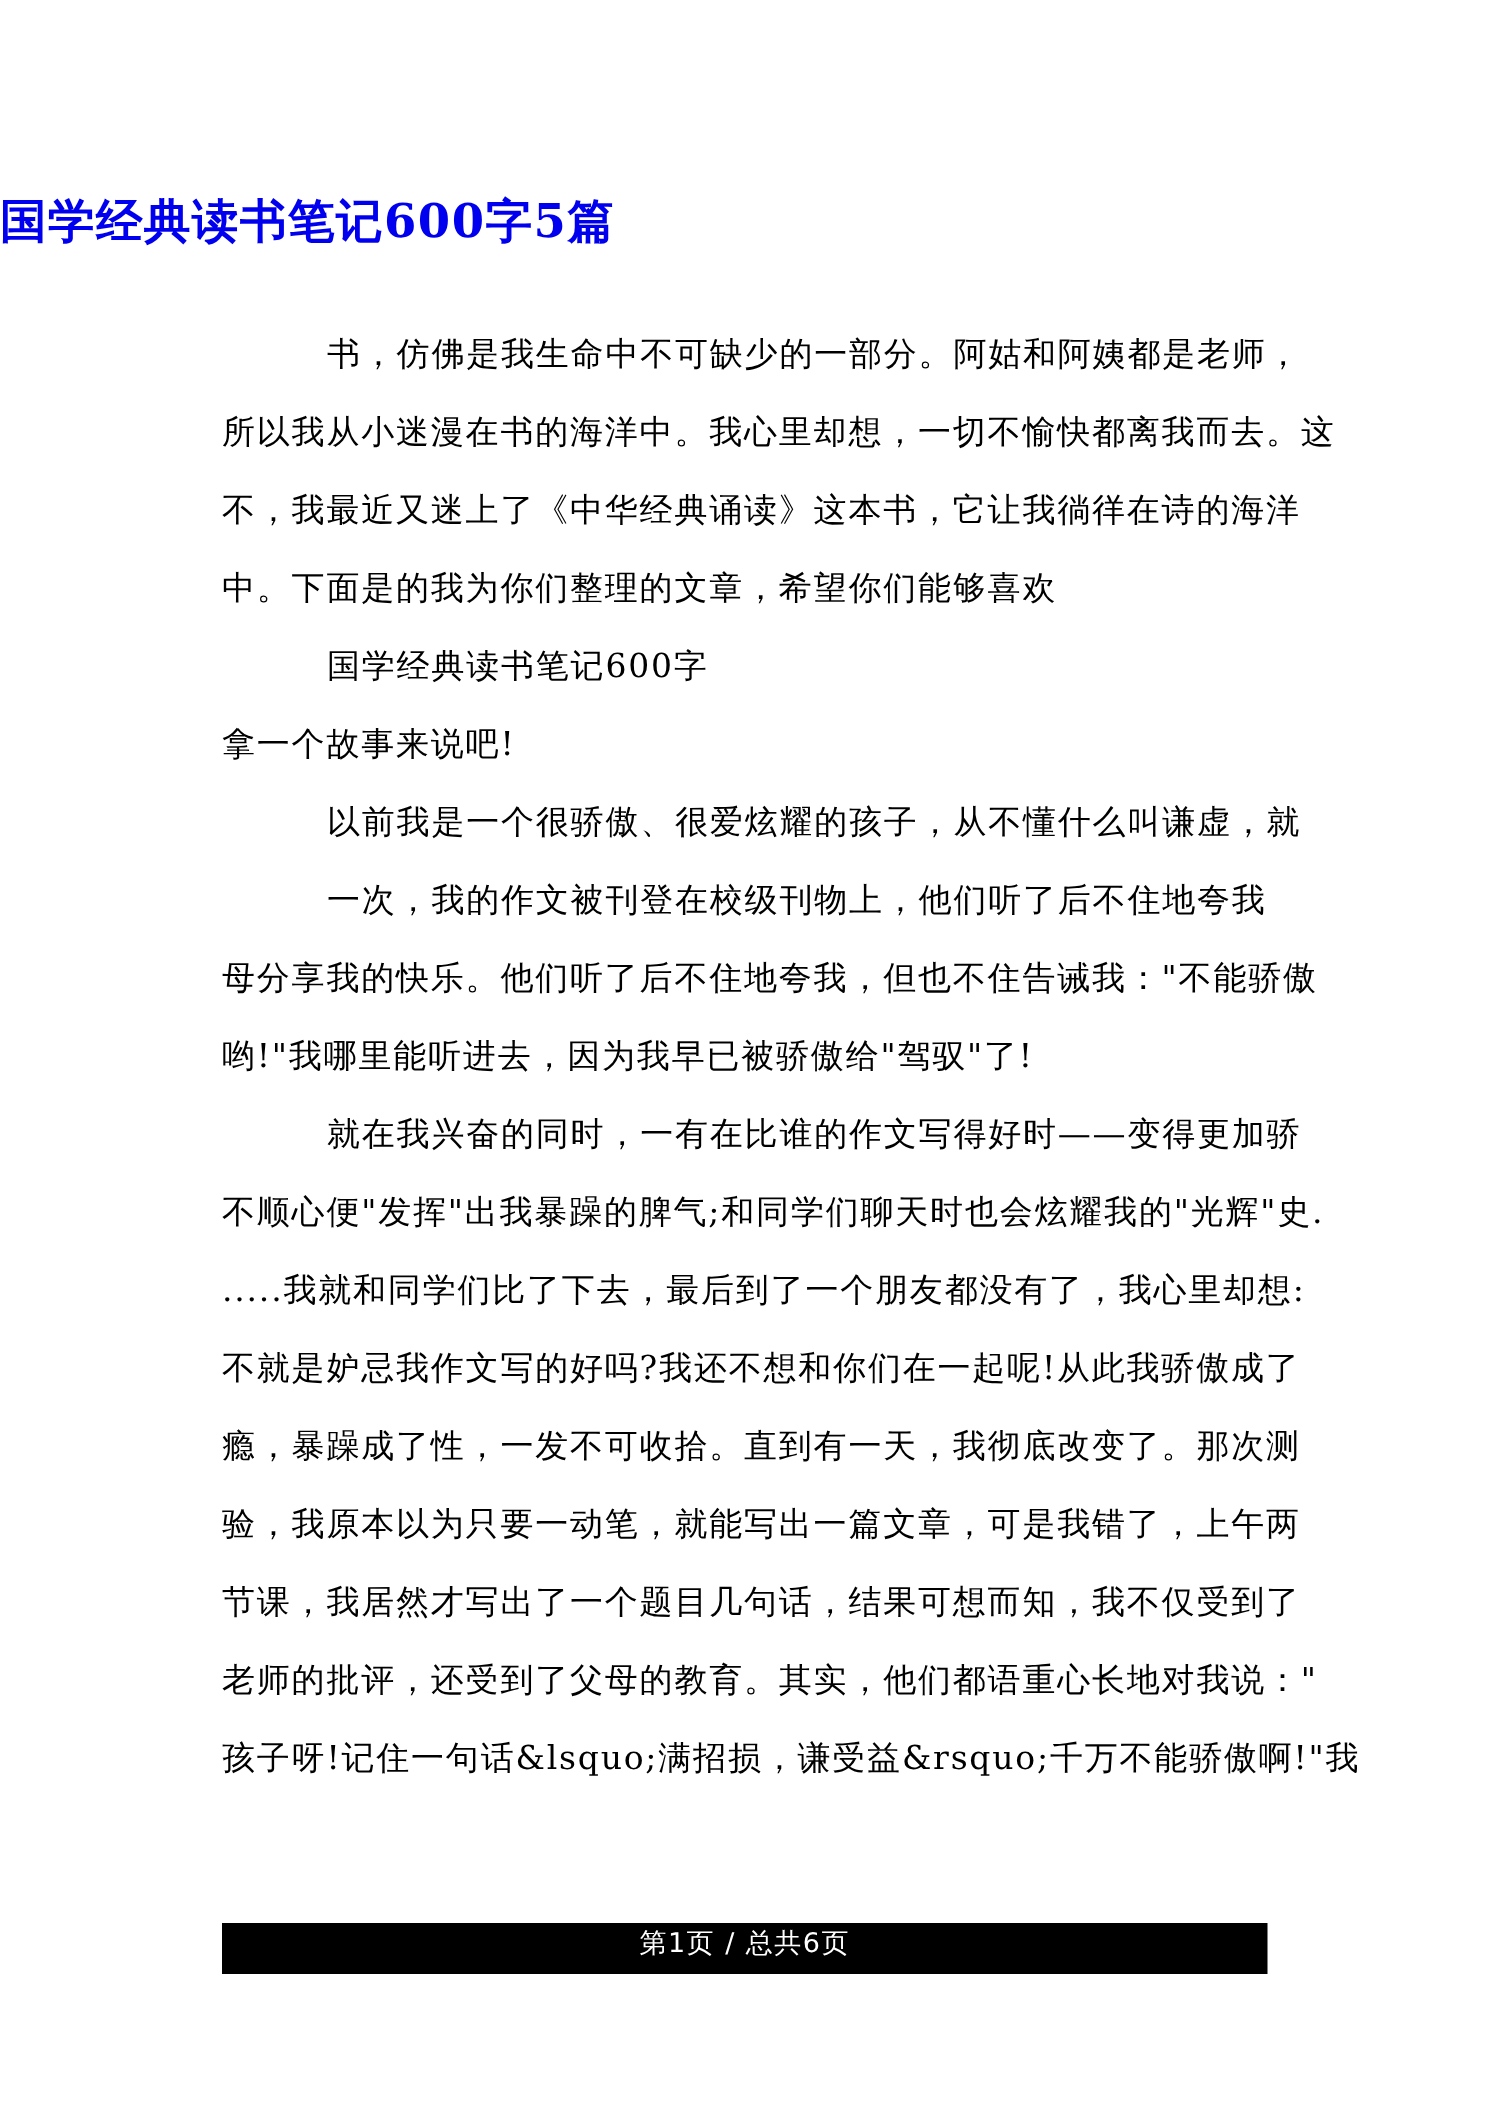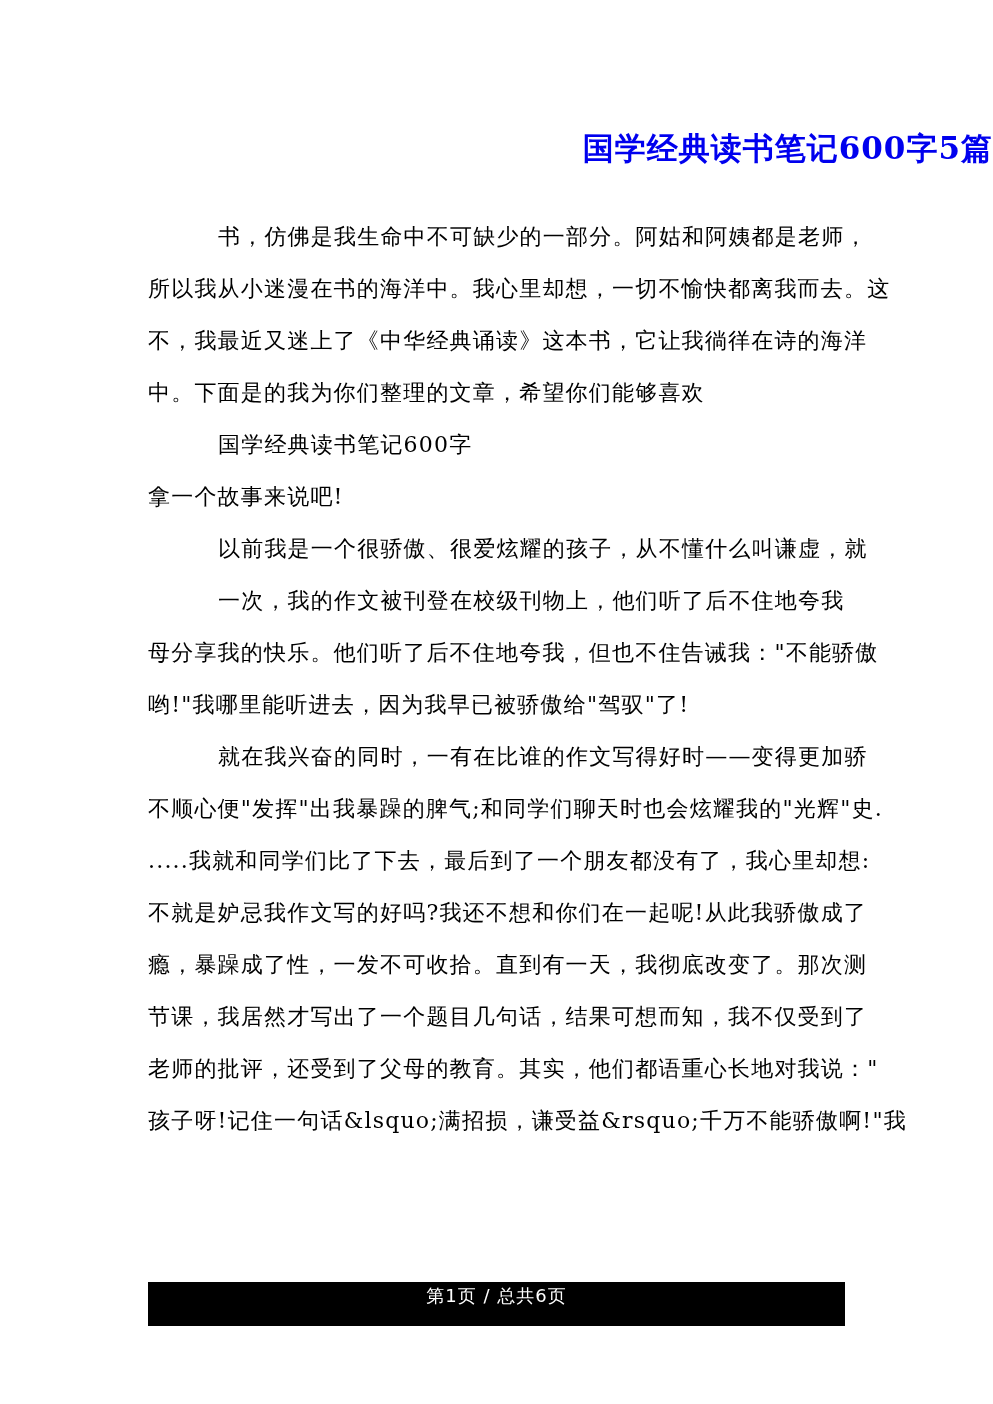--- a/index.html
+++ b/index.html
@@ -21,21 +21,21 @@
     top: 0;
     width: 993px;
     height: 1404px;
     background: #ffffff;
   }
   .title {
     position: absolute;
     left: 0;
     top: 128px;
     width: 993px;
-    text-align: right;
+    text-align: left;
     font-size: 31px;
     font-weight: bold;
     line-height: 40px;
     color: #0000ee;
     letter-spacing: 1px;
     white-space: nowrap;
   }
   .body-text {
     position: absolute;
     left: 148px;
@@ -51,21 +51,21 @@
     letter-spacing: 1.2px;
   }
   .line.indent {
     padding-left: 70px;
   }
   .footer-bar {
     position: absolute;
     left: 148px;
     top: 1282px;
     width: 697px;
-    height: 44px;
+    height: 34px;
     background: #000000;
     display: flex;
     justify-content: center;
     align-items: flex-start;
   }
   .footer-text {
     color: #ffffff;
     font-family: "DejaVu Sans", "Liberation Sans", sans-serif;
     font-size: 18px;
     line-height: 28px;
@@ -87,20 +87,21 @@
     <span class="line">拿一个故事来说吧!</span>
     <span class="line indent">以前我是一个很骄傲、很爱炫耀的孩子，从不懂什么叫谦虚，就</span>
     <span class="line indent">一次，我的作文被刊登在校级刊物上，他们听了后不住地夸我</span>
     <span class="line">母分享我的快乐。他们听了后不住地夸我，但也不住告诫我："不能骄傲</span>
     <span class="line">哟!"我哪里能听进去，因为我早已被骄傲给"驾驭"了!</span>
     <span class="line indent">就在我兴奋的同时，一有在比谁的作文写得好时——变得更加骄</span>
     <span class="line">不顺心便"发挥"出我暴躁的脾气;和同学们聊天时也会炫耀我的"光辉"史.</span>
     <span class="line">.....我就和同学们比了下去，最后到了一个朋友都没有了，我心里却想:</span>
     <span class="line">不就是妒忌我作文写的好吗?我还不想和你们在一起呢!从此我骄傲成了</span>
     <span class="line">瘾，暴躁成了性，一发不可收拾。直到有一天，我彻底改变了。那次测</span>
+    <span class="line">验，我原本以为只要一动笔，就能写出一篇文章，可是我错了，上午两</span>
     <span class="line">节课，我居然才写出了一个题目几句话，结果可想而知，我不仅受到了</span>
     <span class="line">老师的批评，还受到了父母的教育。其实，他们都语重心长地对我说："</span>
     <span class="line">孩子呀!记住一句话&amp;lsquo;满招损，谦受益&amp;rsquo;千万不能骄傲啊!"我</span>
   </div>
 
   <div class="footer-bar">
     <span class="footer-text">第1页 / 总共6页</span>
   </div>
 </div>
 

